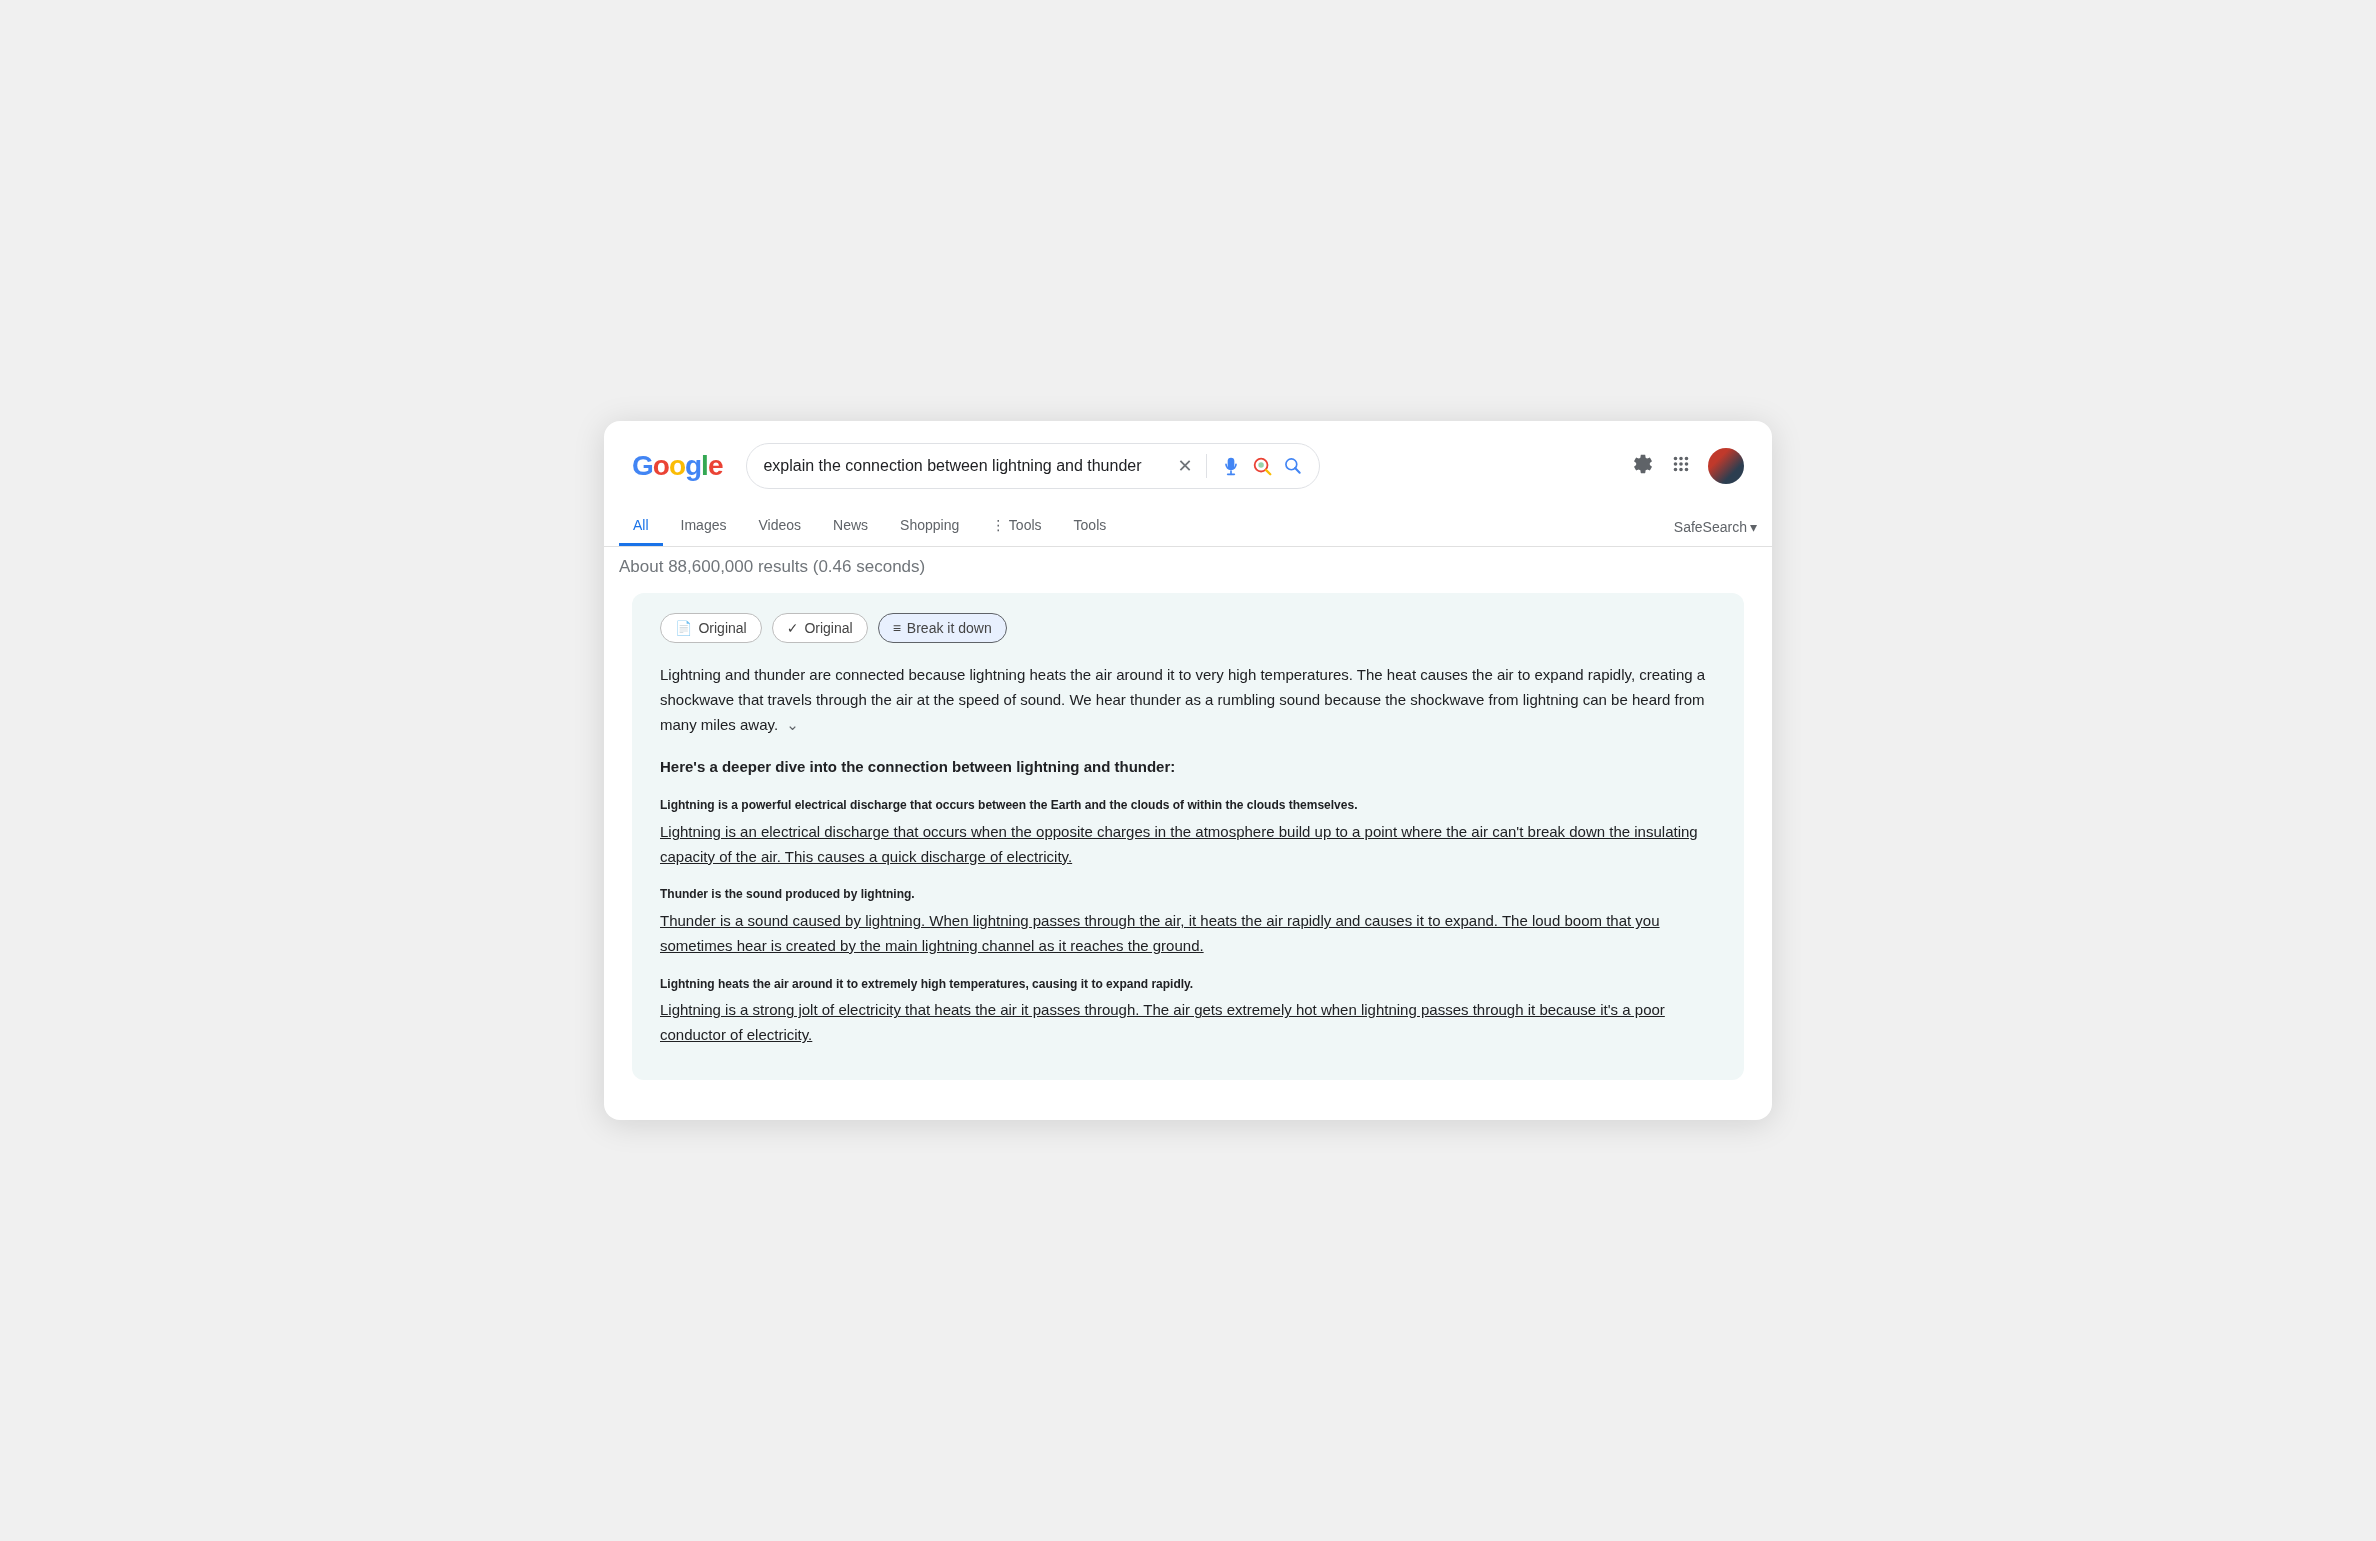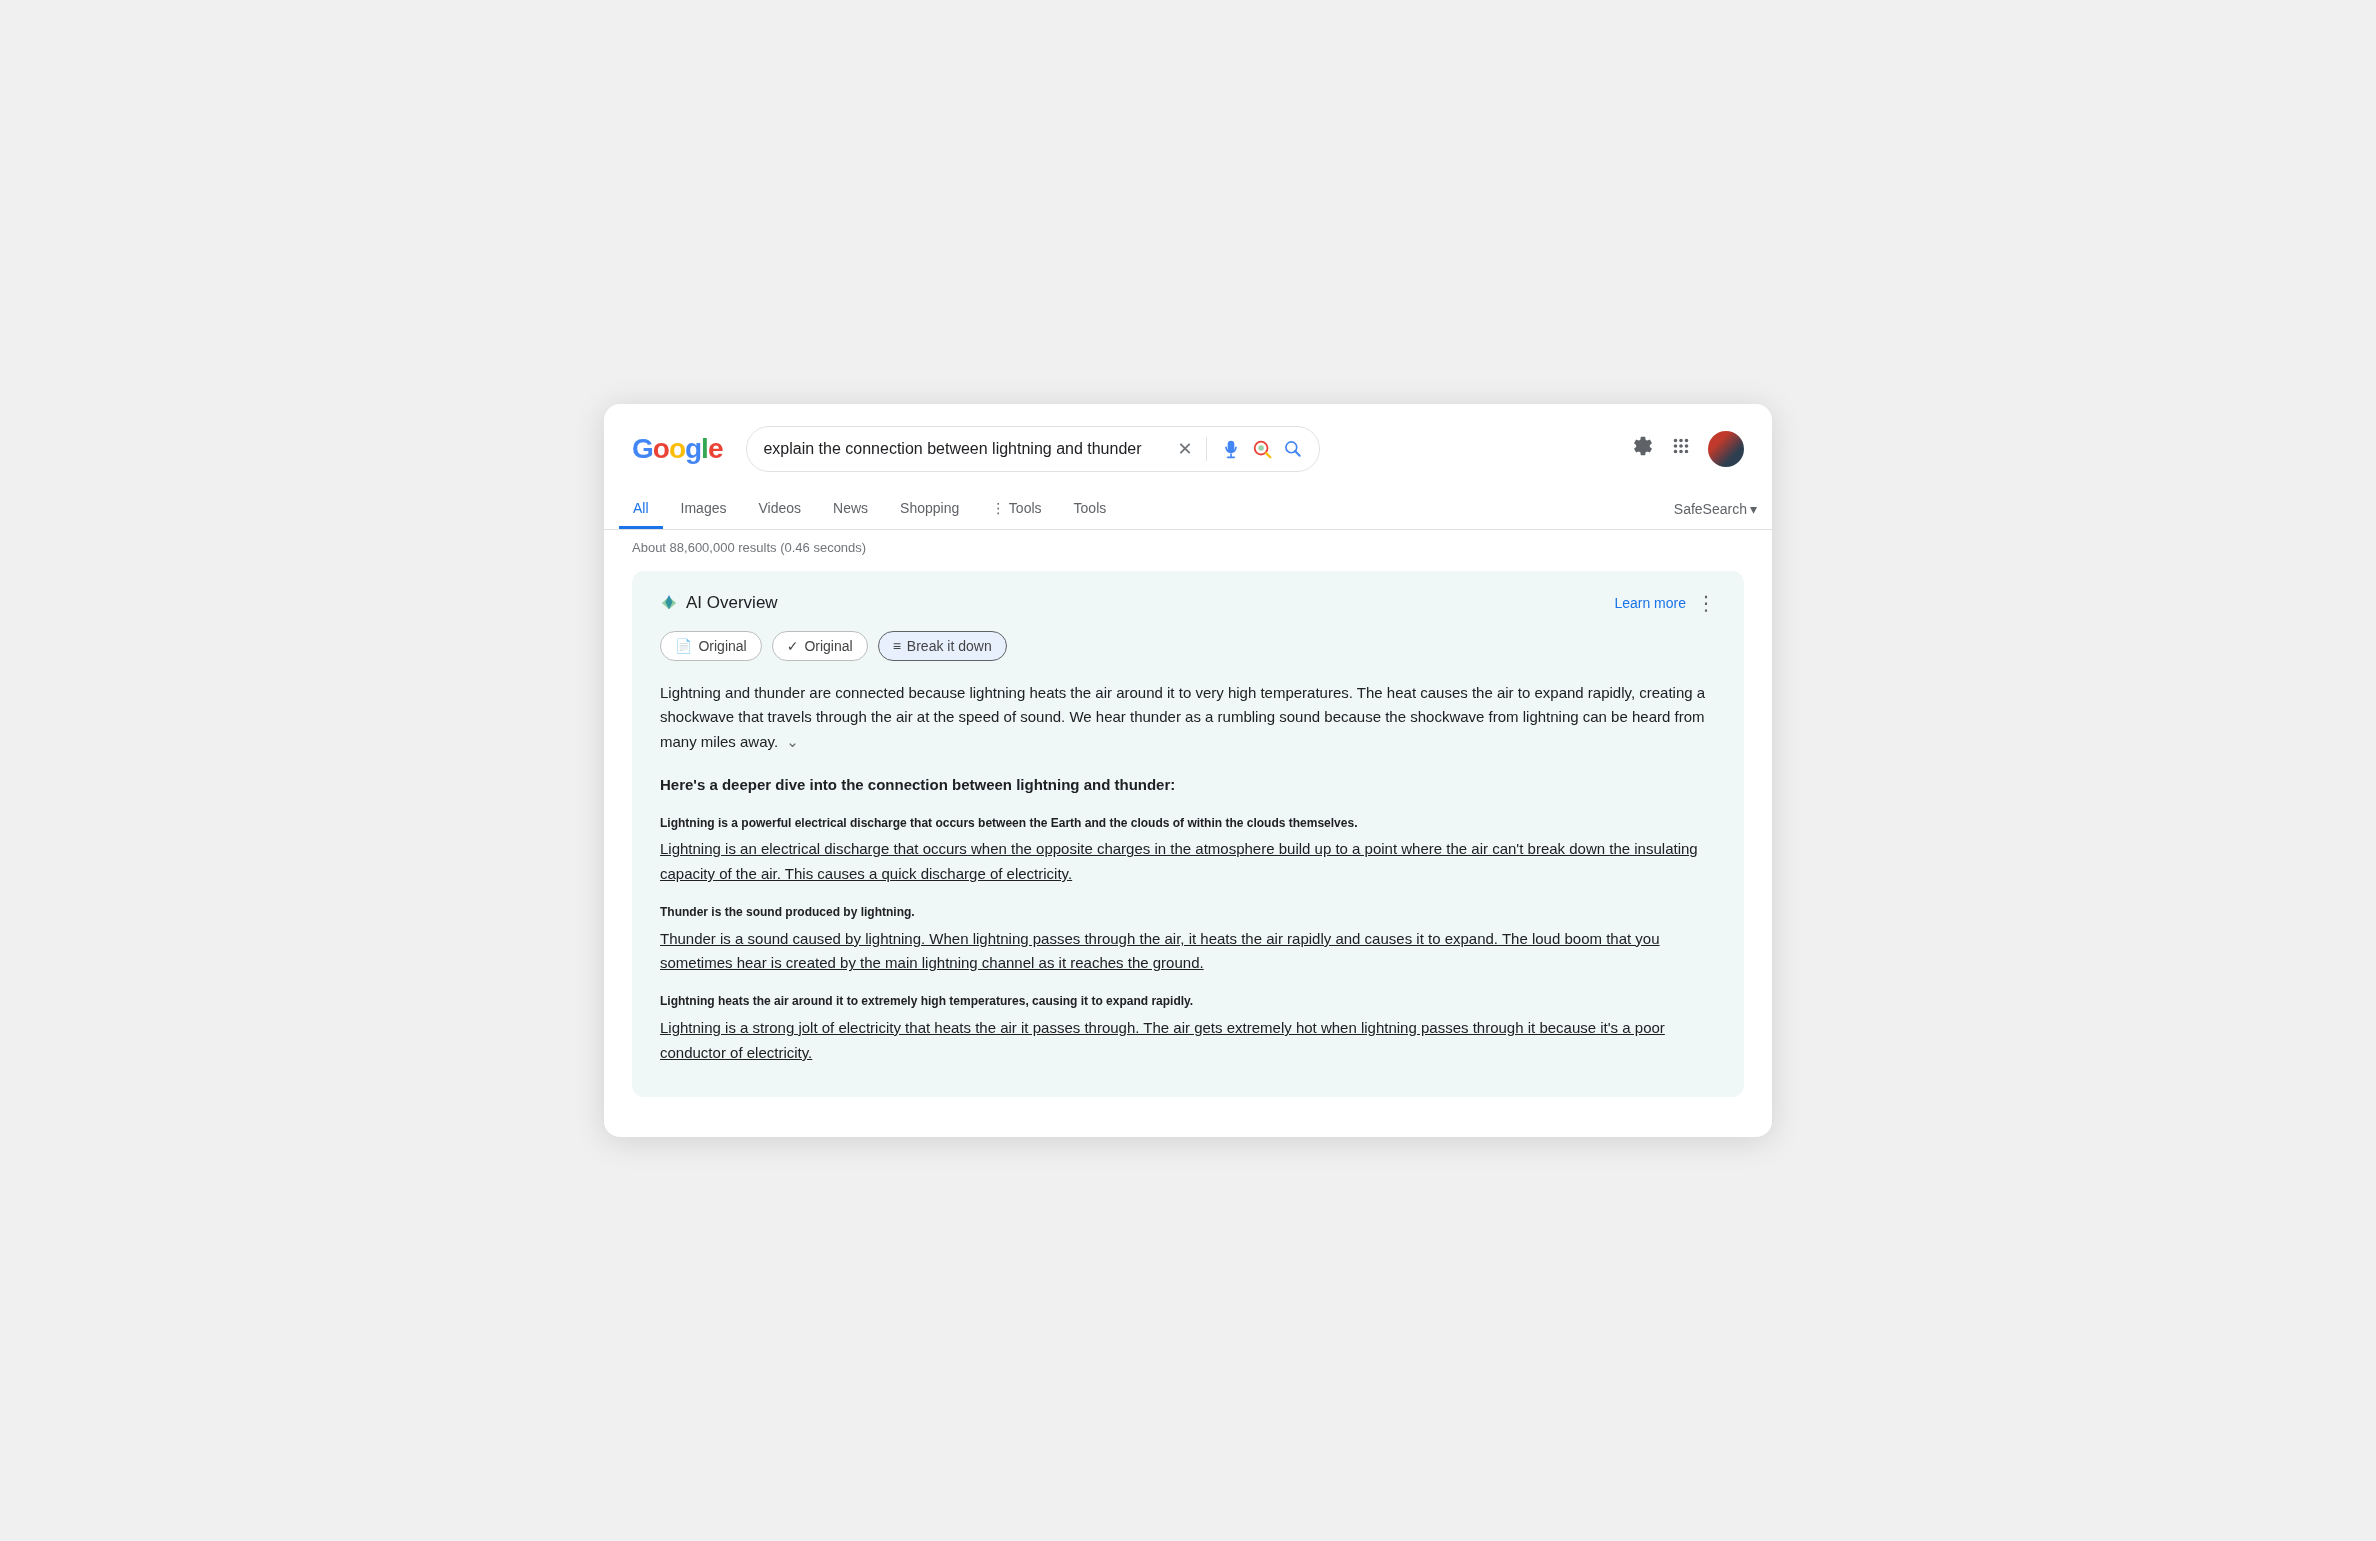--- a/index.html
+++ b/index.html
@@ -133,22 +133,22 @@
       margin-left: 40px;
       font-size: 14px;
       color: #5f6368;
       cursor: pointer;
       display: flex;
       align-items: center;
       gap: 3px;
     }
     
     .results-count {
-      padding: 10px 28px 8px 28px;
-      font-size: 13px;
+      padding: 10px 28px 8px 15px;
+      font-size: 17px;
       color: #70757a;
     }
     
     .ai-panel {
       background: #f0f7f7;
       margin: 8px 28px 0 28px;
       border-radius: 12px;
       padding: 20px 28px 28px 28px;
     }
     .ai-panel-header {
@@ -311,33 +311,20 @@
     <div class="safesearch">
       <span>SafeSearch</span>
       <span>▾</span>
     </div>
   </div>
 
   <div class="results-count">About 88,600,000 results (0.46 seconds)</div>
 
   <div class="ai-panel">
 
-    <div class="ai-panel-header">
-      <div class="ai-title">
-        <svg class="ai-diamond" viewBox="0 0 20 20" fill="none">
-          <polygon points="10,1 14,9 10,17 6,9" fill="#1a73e8" opacity="0.9"></polygon>
-          <polygon points="10,3 18,10 10,17 2,10" fill="#34A853" opacity="0.5"></polygon>
-        </svg>
-        <span>AI Overview</span>
-      </div>
-      <div style="display:flex;align-items:center;gap:10px;">
-        <span class="ai-actions">Learn more</span>
-        <span class="ai-more-icon" style="font-size:20px;">⋮</span>
-      </div>
-    </div>
 
     <div class="mode-pills">
       <div class="pill">
         <span>📄</span>
         <span>Original</span>
       </div>
       <div class="pill">
         <span>✓</span>
         <span>Original</span>
       </div>

